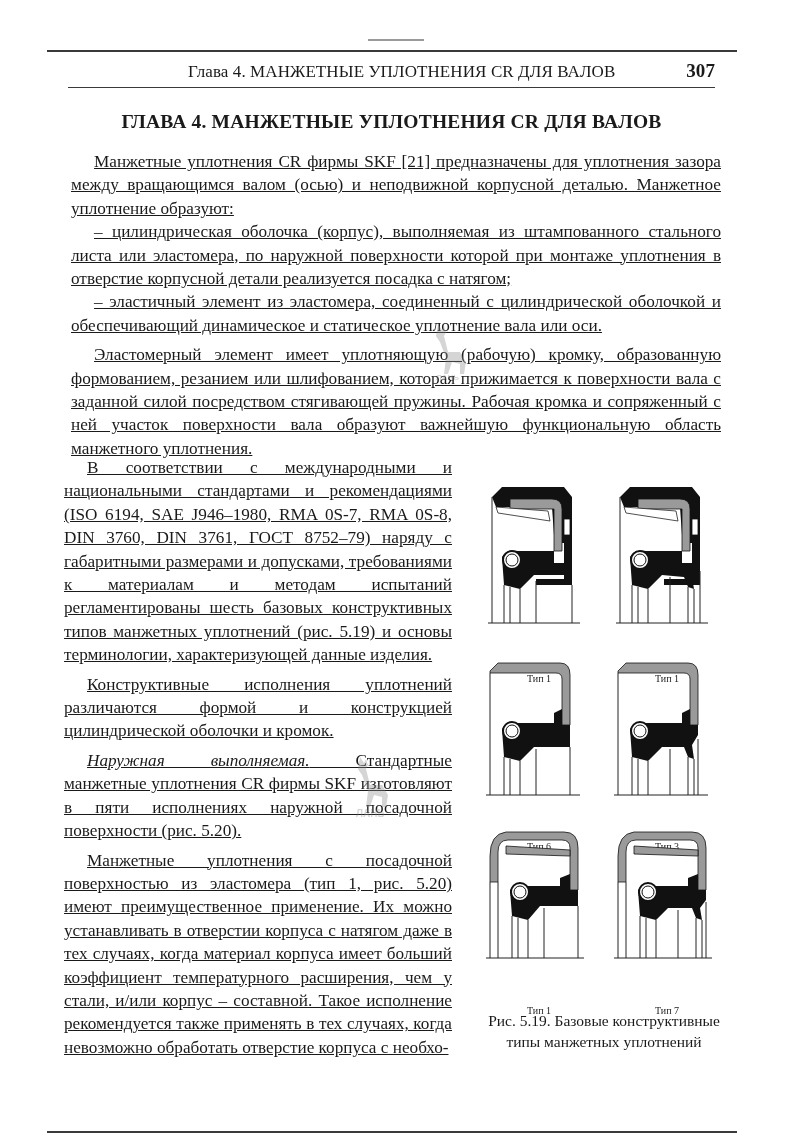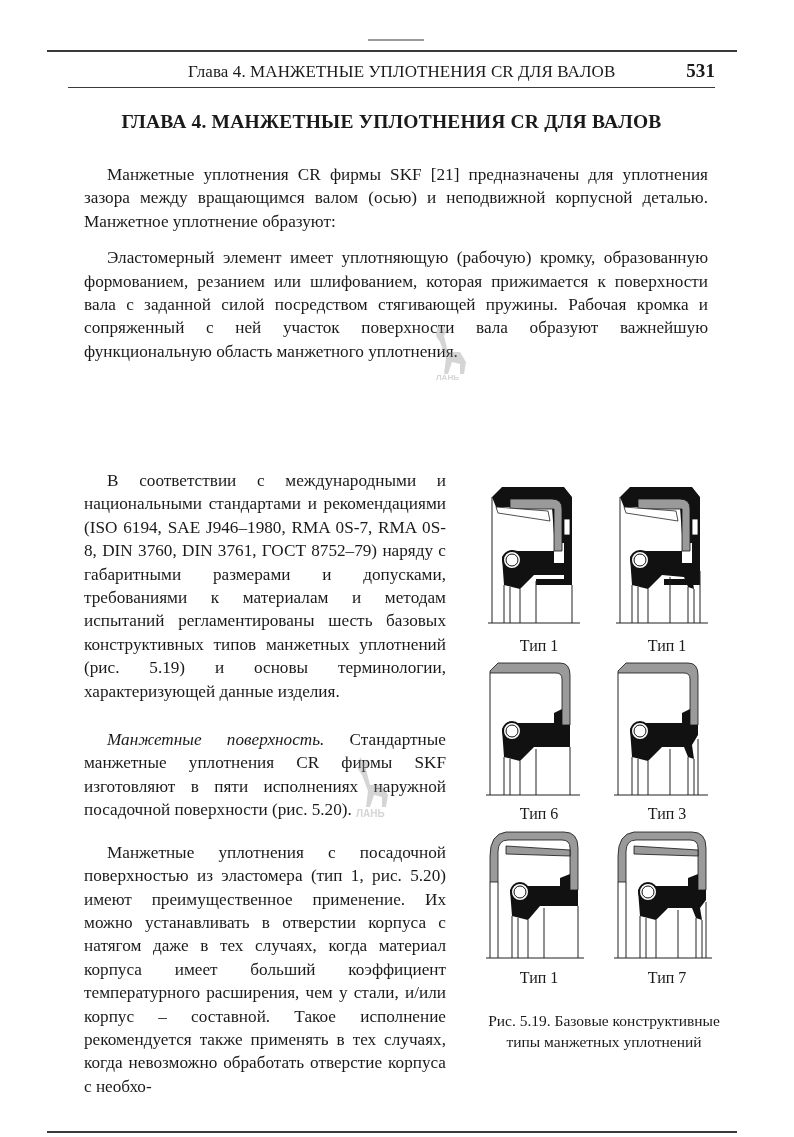--- a/index.html
+++ b/index.html
@@ -9,58 +9,61 @@
                  background: #9a9a9a; }
     .rule-top { position: absolute; left: 47px; top: 50px; width: 690px; height: 2px; background: #3a3a3a; }
     .running-head { position: absolute; left: 68px; top: 58px; width: 647px; height: 28px;
                     font-size: 17px; letter-spacing: 0.1px; }
     .running-head .rh-title { position: absolute; left: 120px; top: 4px; }
     .running-head .rh-page { position: absolute; right: 0; top: 2px; font-weight: bold; font-size: 19px; }
     .rule-head { position: absolute; left: 68px; top: 87px; width: 647px; height: 1px; background: #3a3a3a; }
     .chapter-title { position: absolute; left: 68px; top: 111px; width: 647px; text-align: center;
                      font-weight: bold; font-size: 19.5px; letter-spacing: 0.2px; }
     .text { position: absolute; font-size: 17.2px; line-height: 23.4px; text-align: justify; }
-    .text p { margin: 13px; text-indent: 23px; }
+    .text p { margin: 0; text-indent: 23px; text-decoration: underline; }
     .full { left: 71px; top: 150px; width: 650px; }
-    .narrow { left: 71px; top: 456px; width: 388px; }
+    .narrow { left: 64px; top: 456px; width: 388px; }
     .narrow p { margin-bottom: 0; }
     .italic { font-style: italic; }
     .gap { height: 6px; }
     .figure { position: absolute; left: 482px; top: 485px; width: 250px; height: 520px; }
     .seal { position: absolute; width: 110px; height: 150px; }
-    .seal-label { position: absolute; width: 110px; text-align: center; font-size: 16px; }
+    .seal-label { position: absolute; width: 110px; text-align: center; font-size: 10px; margin-top: 36px; }
     .caption { position: absolute; left: 474px; top: 1010px; width: 260px; text-align: center;
                font-weight: normal; font-size: 15.5px; line-height: 21px; }
     .rule-bottom { position: absolute; left: 47px; top: 1131px; width: 690px; height: 2px; background: #3a3a3a; }
     .watermark { position: absolute; opacity: 0.35; }
   </style>
 </head>
 <body>
 
 <div class="tiny-mark"></div>
 <div class="rule-top"></div>
 
 <div class="running-head">
   <span class="rh-title">Глава 4. МАНЖЕТНЫЕ УПЛОТНЕНИЯ CR ДЛЯ ВАЛОВ</span>
-  <span class="rh-page">531</span>
+  <span class="rh-page">307</span>
 </div>
 <div class="rule-head"></div>
 
 <div class="chapter-title">ГЛАВА 4. МАНЖЕТНЫЕ УПЛОТНЕНИЯ CR ДЛЯ ВАЛОВ</div>
 
 <div class="text full">
   <p>Манжетные уплотнения CR фирмы SKF [21] предназначены для уплотнения зазора между вращающимся валом (осью) и неподвижной корпусной деталью. Манжетное уплотнение образуют:</p>
+  <p>– цилиндрическая оболочка (корпус), выполняемая из штампованного стального листа или эластомера, по наружной поверхности которой при монтаже уплотнения в отверстие корпусной детали реализуется посадка с натягом;</p>
+  <p>– эластичный элемент из эластомера, соединенный с цилиндрической оболочкой и обеспечивающий динамическое и статическое уплотнение вала или оси.</p>
   <p style="margin-top:6px">Эластомерный элемент имеет уплотняющую (рабочую) кромку, образованную формованием, резанием или шлифованием, которая прижимается к поверхности вала с заданной силой посредством стягивающей пружины. Рабочая кромка и сопряженный с ней участок поверхности вала образуют важнейшую функциональную область манжетного уплотнения.</p>
 </div>
 
 <div class="text narrow">
   <p>В соответствии с международными и национальными стандартами и рекомендациями (ISO 6194, SAE J946–1980, RMA 0S-7, RMA 0S-8, DIN 3760, DIN 3761, ГОСТ 8752–79) наряду с габаритными размерами и допусками, требованиями к материалам и методам испытаний регламентированы шесть базовых конструктивных типов манжетных уплотнений (рис. 5.19) и основы терминологии, характеризующей данные изделия.</p>
   <div class="gap"></div>
+  <p>Конструктивные исполнения уплотнений различаются формой и конструкцией цилиндрической оболочки и кромок.</p>
   <div class="gap"></div>
-  <p><span class="italic">Манжетные поверхность.</span><span> Стандартные манжетные уплотнения CR фирмы SKF изготовляют в пяти исполнениях наружной посадочной поверхности (рис. 5.20).</span></p>
+  <p><span class="italic">Наружная выполняемая.</span><span> Стандартные манжетные уплотнения CR фирмы SKF изготовляют в пяти исполнениях наружной посадочной поверхности (рис. 5.20).</span></p>
   <div class="gap"></div>
   <p>Манжетные уплотнения с посадочной поверхностью из эластомера (тип 1, рис. 5.20) имеют преимущественное применение. Их можно устанавливать в отверстии корпуса с натягом даже в тех случаях, когда материал корпуса имеет больший коэффициент температурного расширения, чем у стали, и/или корпус – составной. Такое исполнение рекомендуется также применять в тех случаях, когда невозможно обработать отверстие корпуса с необхо-</p>
 </div>
 
 <div class="figure">
 
   <svg class="seal" style="left:2px;top:0" viewBox="0 0 110 150">
     <path d="M8 12 L18 2 L80 2 L88 12 L88 100 L52 100 L52 94 L80 94 L80 58 L70 58 L70 50 L68 22 L12 22 Z" fill="#111"></path>
     <path d="M26 14 L68 14 Q78 14 78 24 L78 66 L70 66 L70 24 L26 24 Z" fill="#9a9a9a" stroke="#111" stroke-width="0.8"></path>
     <path d="M12 22 L64 26 L66 36 L14 28 Z" fill="#fff" stroke="#222" stroke-width="0.8"></path>

